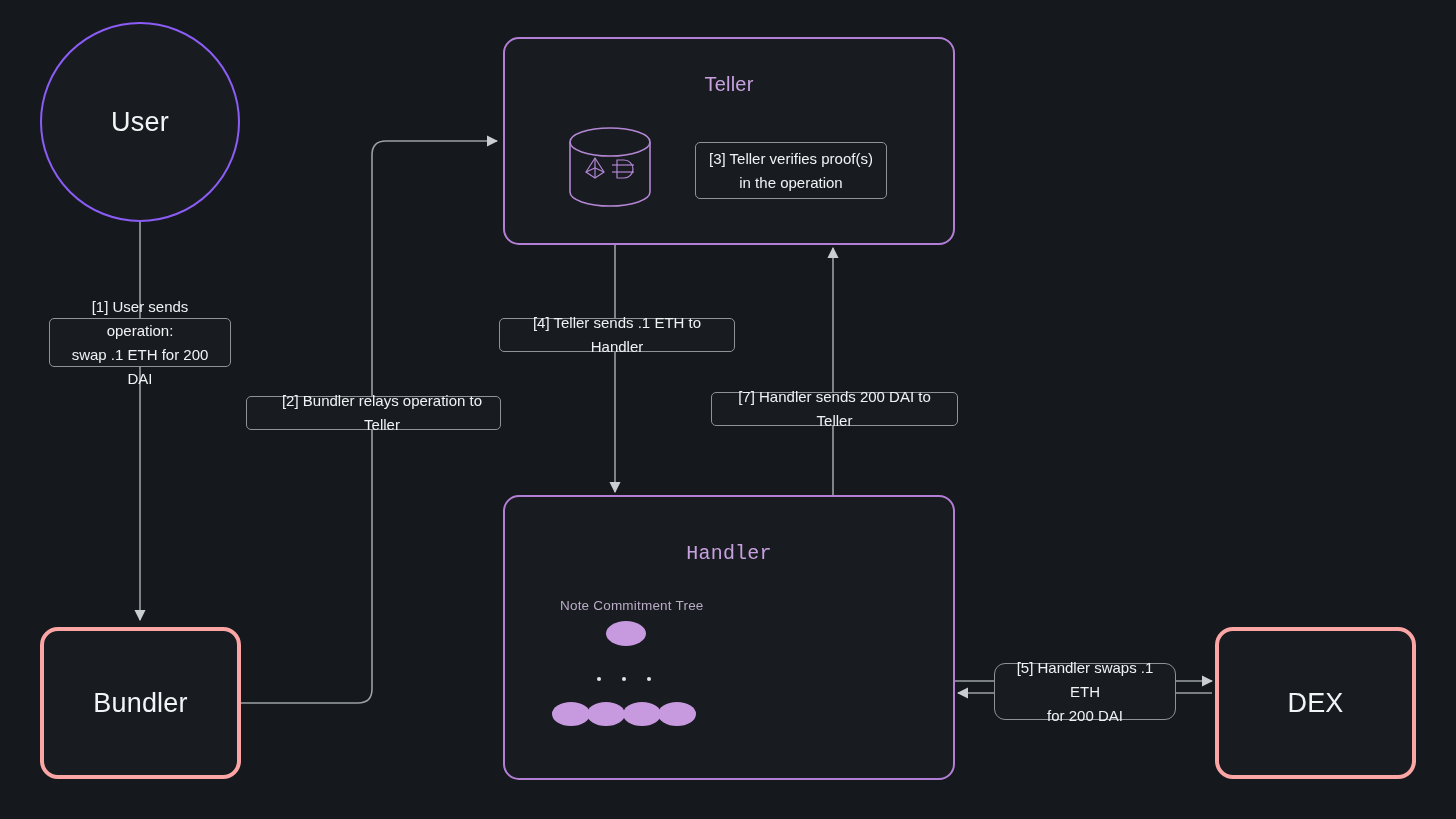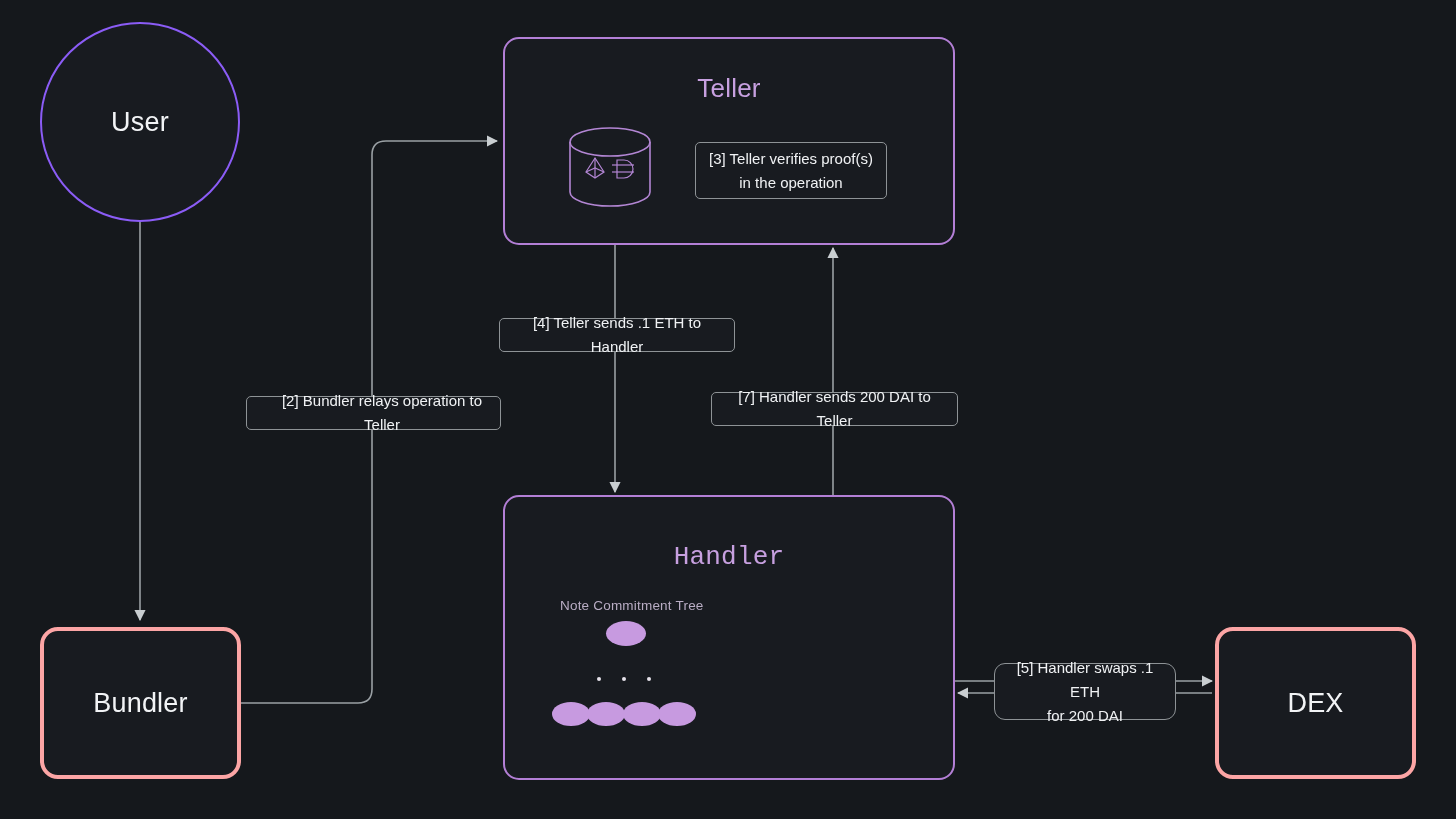--- a/index.html
+++ b/index.html
@@ -58,21 +58,21 @@
     background: #181b20;
     border: 2px solid #b37fd6;
     border-radius: 16px;
   }
   .container-title {
     position: absolute;
     left: 0;
     width: 100%;
     text-align: center;
     color: #c7a0e0;
-    font-size: 26px;
+    font-size: 20px;
     font-weight: 400;
     letter-spacing: 0.2px;
   }
 
   
   .step-box {
     position: absolute;
     box-sizing: border-box;
     background: #181b20;
     border: 1px solid #8e9396;
@@ -200,20 +200,22 @@
     <div class="tree-dot" style="left:117px; top:180px;"></div>
     <div class="tree-dot" style="left:142px; top:180px;"></div>
 
     <div class="tree-node" style="left:47px; top:205px; width:38px; height:24px;"></div>
     <div class="tree-node" style="left:82px; top:205px; width:38px; height:24px;"></div>
     <div class="tree-node" style="left:118px; top:205px; width:38px; height:24px;"></div>
     <div class="tree-node" style="left:153px; top:205px; width:38px; height:24px;"></div>
 
   </div>
 
+  <div class="step-box" style="left:49px; top:318px; width:182px; height:49px;">[1] User sends operation:
+swap .1 ETH for 200 DAI</div>
 
   <div class="step-box" style="left:246px; top:396px; width:255px; height:34px;padding-left:29px;">[2] Bundler relays operation to Teller</div>
 
   <div class="step-box" style="left:499px; top:318px; width:236px; height:34px;">[4] Teller sends .1 ETH to Handler</div>
 
   <div class="step-box" style="left:711px; top:392px; width:247px; height:34px;">[7] Handler sends 200 DAI to Teller</div>
 
   <div class="step-box" style="left:994px; top:663px; width:182px; height:57px;border-radius:11px;">[5] Handler swaps .1 ETH
 for 200 DAI</div>
 

